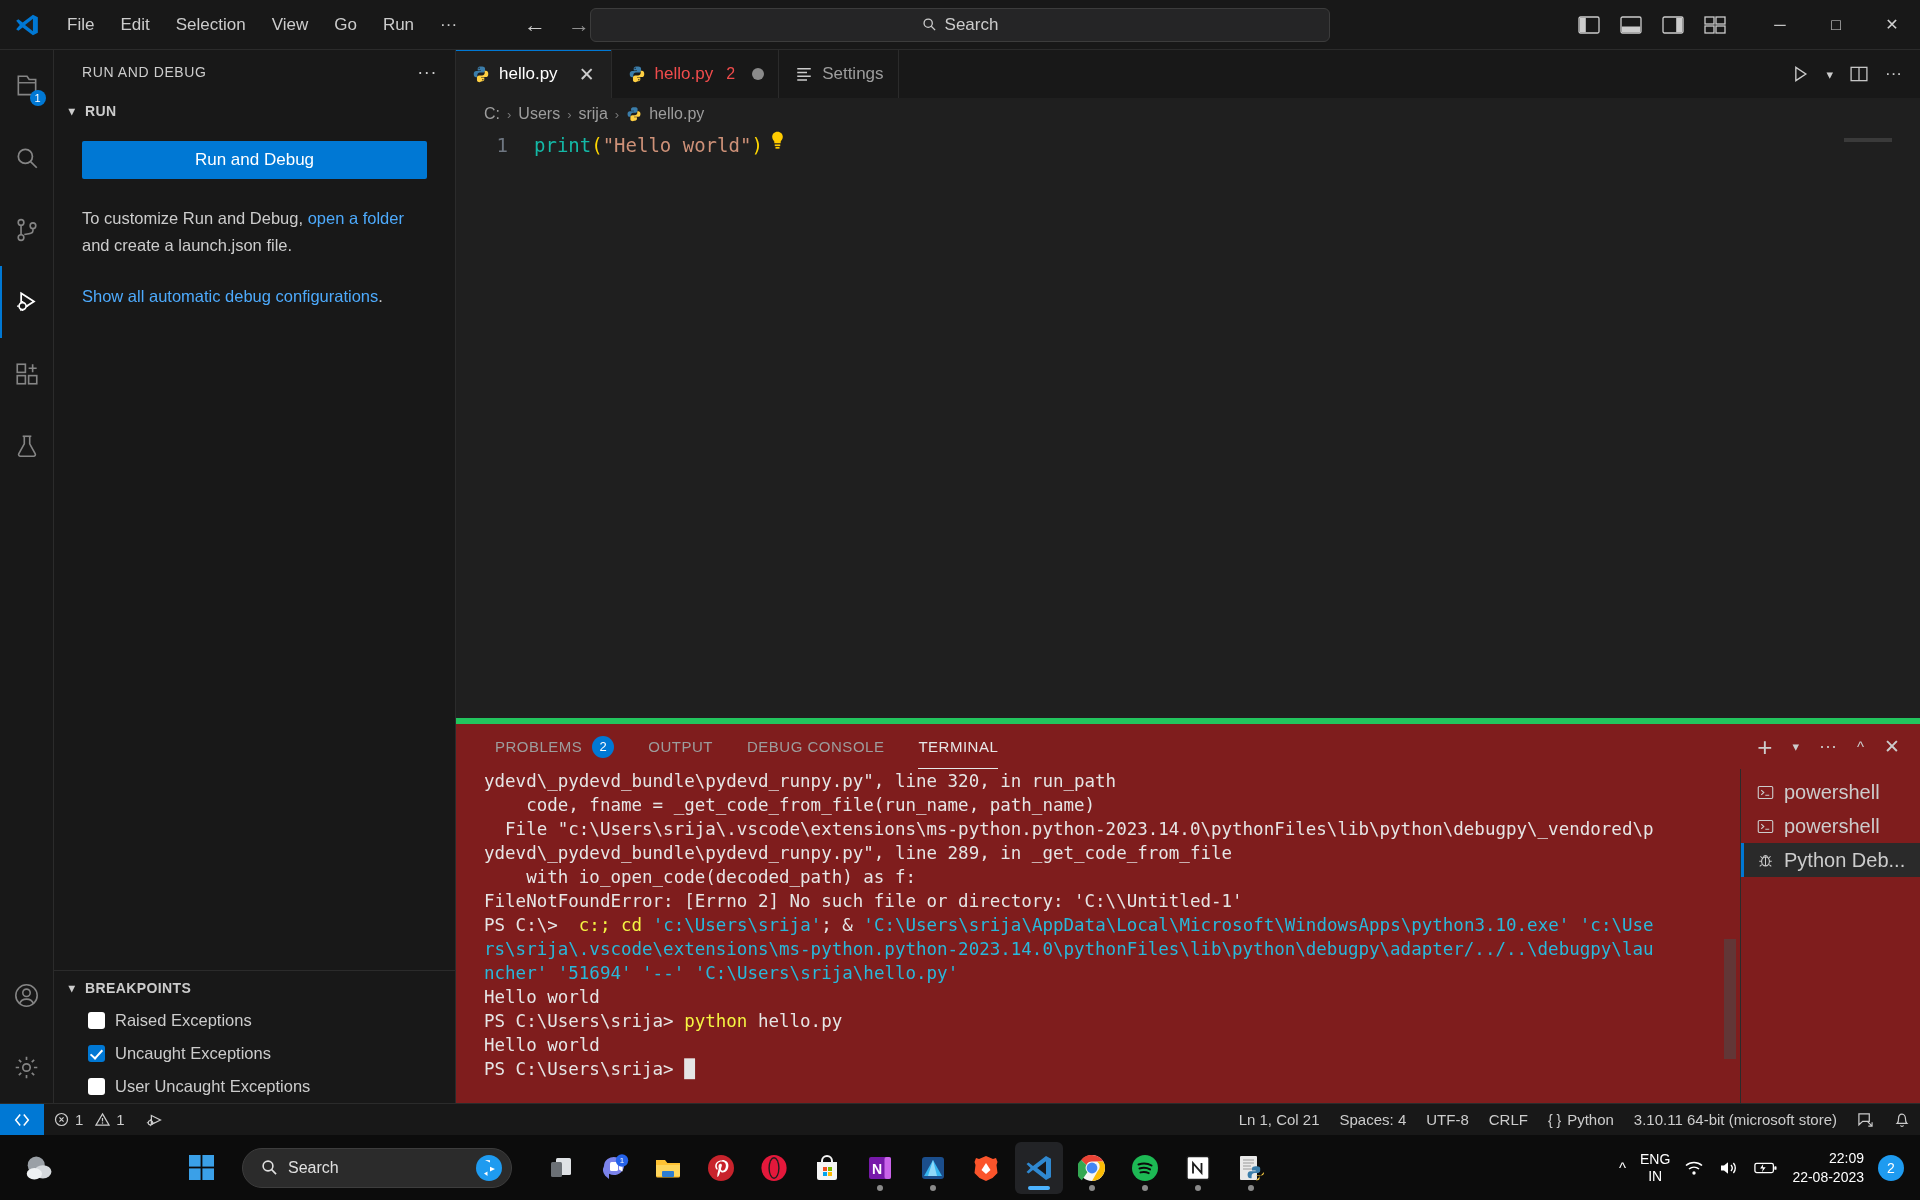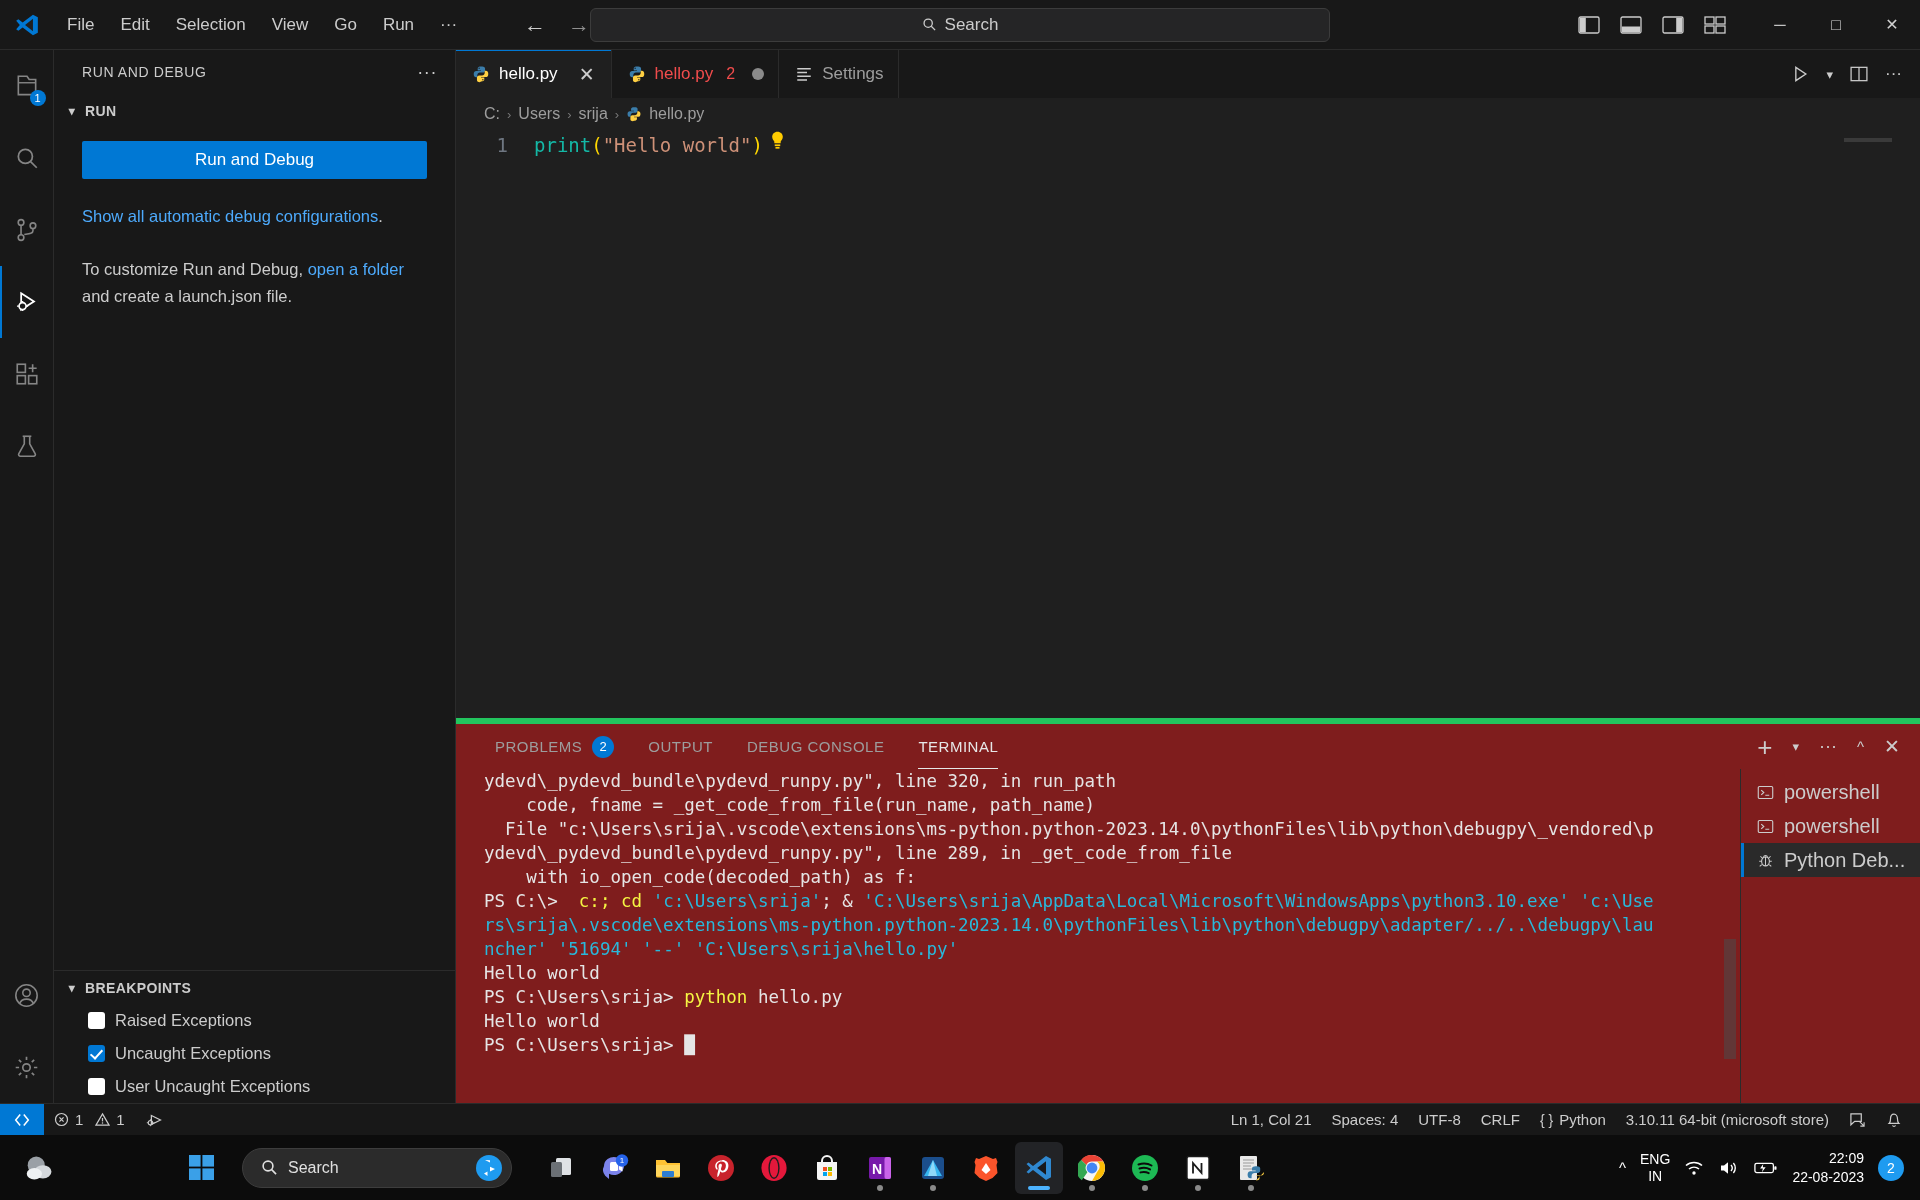--- a/index.html
+++ b/index.html
@@ -203,21 +203,21 @@
   
   .statusbar {
     height: 32px; flex: 0 0 32px; background: #181818; display: flex; align-items: center;
     color: #cccccc; font-size: 15px; border-top: 1px solid #2b2b2b;
   }
   .remote-btn {
     background: #0078d4; color: #ffffff; height: 32px; width: 44px;
     display: flex; align-items: center; justify-content: center;
   }
   .sb-item { padding: 0 10px; display: flex; align-items: center; gap: 6px; height: 32px; cursor: pointer; }
-  .sb-right { margin-left: auto; display: flex; align-items: center; padding-right: 8px; }
+  .sb-right { margin-left: auto; display: flex; align-items: center; padding-right: 0; }
 
   
   .taskbar {
     height: 65px; flex: 0 0 65px; background: #0c0c0c;
     display: flex; align-items: center; position: relative;
   }
   .tb-weather { display: flex; align-items: center; gap: 6px; padding-left: 22px; }
   .tb-center { position: absolute; left: 178px; display: flex; align-items: center; gap: 8px; }
   .tb-start { width: 48px; height: 48px; display: flex; align-items: center; justify-content: center; }
   .tb-search {
@@ -375,25 +375,25 @@
       <span class="more">···</span>
     </div>
 
     <div class="section-header">
       <span class="chev">▾</span>
       <span>RUN</span>
     </div>
 
     <div class="run-body">
       <button class="run-debug-btn">Run and Debug</button>
+      <div class="run-note">
+        <span>To customize Run and Debug, </span><a class="link">open a folder</a><span> and create a launch.json file.</span>
+      </div>
       <div class="run-note second">
         <a class="link">Show all automatic debug configurations</a><span>.</span>
-      </div>
-      <div class="run-note">
-        <span>To customize Run and Debug, </span><a class="link">open a folder</a><span> and create a launch.json file.</span>
       </div>
     </div>
 
     <div class="sidebar-spacer"></div>
 
     <div class="breakpoints-sect">
       <div class="section-header">
         <span class="chev">▾</span>
         <span>BREAKPOINTS</span>
       </div>
@@ -504,20 +504,21 @@
         </div>
       </div>
       <div class="panel-body">
         <div class="terminal-wrap">
           <div id="term-lines">
               <div class="term-line"><span class="t-white">ydevd\_pydevd_bundle\pydevd_runpy.py", line 320, in run_path</span></div>
               <div class="term-line"><span class="t-white">    code, fname = _get_code_from_file(run_name, path_name)</span></div>
               <div class="term-line"><span class="t-white">  File "c:\Users\srija\.vscode\extensions\ms-python.python-2023.14.0\pythonFiles\lib\python\debugpy\_vendored\p</span></div>
               <div class="term-line"><span class="t-white">ydevd\_pydevd_bundle\pydevd_runpy.py", line 289, in _get_code_from_file</span></div>
               <div class="term-line"><span class="t-white">    with io_open_code(decoded_path) as f:</span></div>
+              <div class="term-line"><span class="t-white">FileNotFoundError: [Errno 2] No such file or directory: 'C:\\Untitled-1'</span></div>
               <div class="term-line"><span class="t-white">PS C:\&gt; </span><span class="t-yellow"> c:;</span><span class="t-white"> </span><span class="t-yellow">cd</span><span class="t-white"> </span><span class="t-cyan">'c:\Users\srija'</span><span class="t-white">; &amp; </span><span class="t-cyan">'C:\Users\srija\AppData\Local\Microsoft\WindowsApps\python3.10.exe'</span><span class="t-white"> </span><span class="t-cyan">'c:\Use</span></div>
               <div class="term-line"><span class="t-cyan">rs\srija\.vscode\extensions\ms-python.python-2023.14.0\pythonFiles\lib\python\debugpy\adapter/../..\debugpy\lau</span></div>
               <div class="term-line"><span class="t-cyan">ncher'</span><span class="t-white"> </span><span class="t-cyan">'51694'</span><span class="t-white"> </span><span class="t-cyan">'--'</span><span class="t-white"> </span><span class="t-cyan">'C:\Users\srija\hello.py'</span></div>
               <div class="term-line"><span class="t-white">Hello world</span></div>
               <div class="term-line"><span class="t-white">PS C:\Users\srija&gt; </span><span class="t-yellow">python</span><span class="t-white"> hello.py</span></div>
               <div class="term-line"><span class="t-white">Hello world</span></div>
               <div class="term-line"><span class="t-white">PS C:\Users\srija&gt; </span><span class="t-white">█</span></div>
             </div>
           <div class="term-scrollbar"></div>
         </div>

